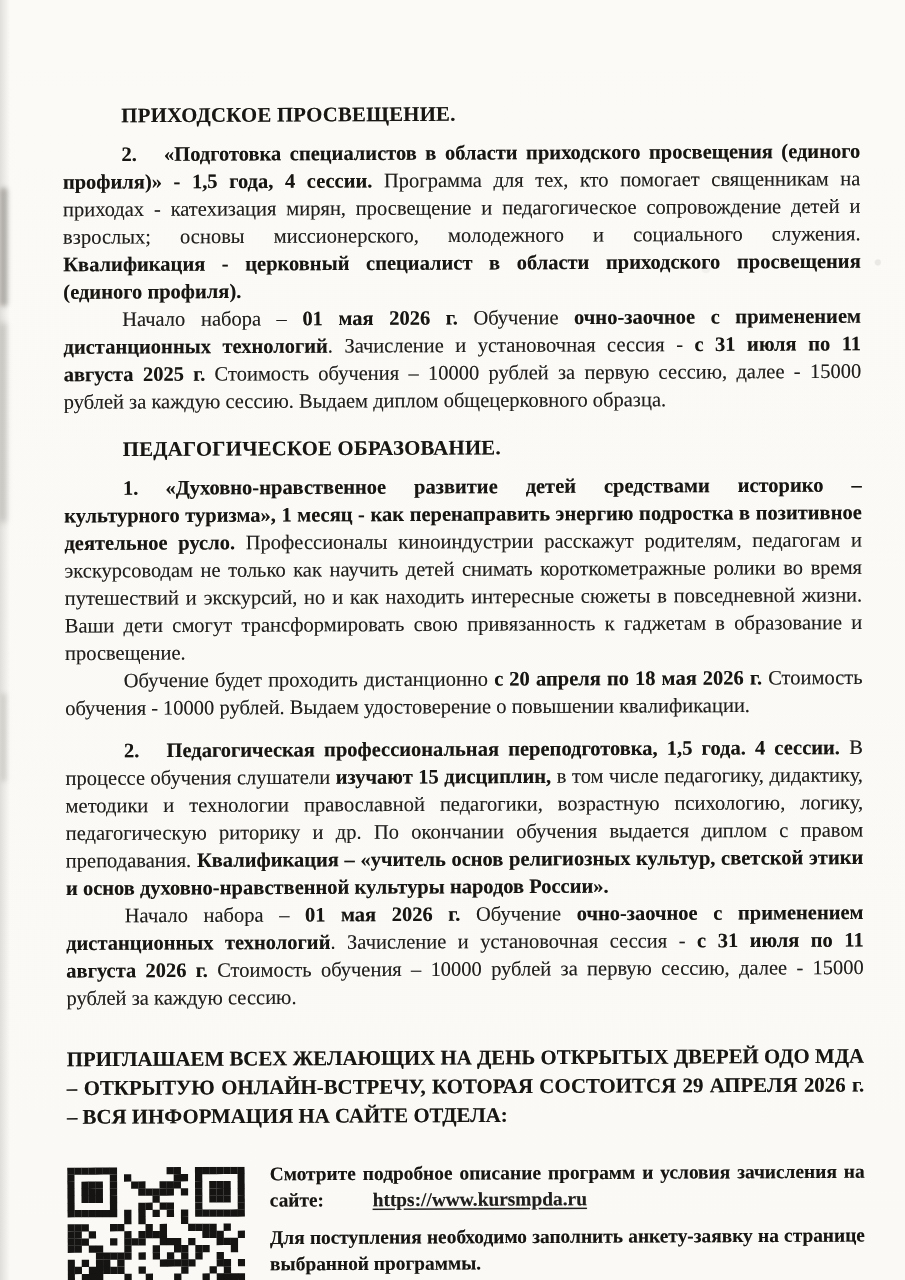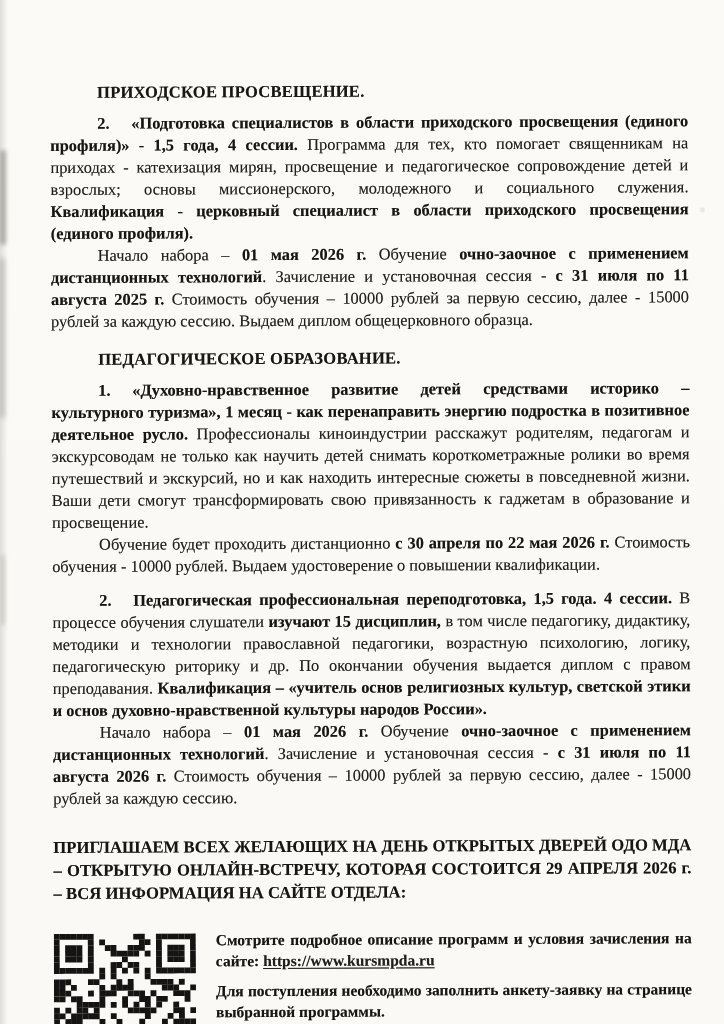--- a/index.html
+++ b/index.html
@@ -52,20 +52,21 @@
   .num {
     display: inline-block;
     width: 34px;
     text-indent: 0;
   }
   .link {
     color: inherit;
     text-decoration: underline;
     text-underline-offset: 2px;
     cursor: pointer;
+    margin-left: 35px;
   }
   .invite {
     margin: 26px 0 0 0;
     font-weight: 700;
     text-align: justify;
     font-size: 16.7px;
     line-height: 23px;
     color: #171613;
   }
   .qr-row {
@@ -133,21 +134,21 @@
     <h2 class="sect-h">ПРИХОДСКОЕ ПРОСВЕЩЕНИЕ.</h2>
 
     <p class="para ind"><span class="b num">2.</span><span class="b">«Подготовка специалистов в области приходского просвещения (единого профиля)» - 1,5 года, 4 сессии. </span><span>Программа для тех, кто помогает священникам на приходах - катехизация мирян, просвещение и педагогическое сопровождение детей и взрослых; основы миссионерского, молодежного и социального служения. </span><span class="b">Квалификация - церковный специалист в области приходского просвещения (единого профиля).</span></p>
 
     <p class="para ind"><span>Начало набора – </span><span class="b">01 мая 2026 г. </span><span>Обучение </span><span class="b">очно-заочное с применением дистанционных технологий</span><span>. Зачисление и установочная сессия - </span><span class="b">с 31 июля по 11 августа 2025 г. </span><span>Стоимость обучения – 10000 рублей за первую сессию, далее - 15000 рублей за каждую сессию. Выдаем диплом общецерковного образца.</span></p>
 
     <h2 class="sect-h second">ПЕДАГОГИЧЕСКОЕ ОБРАЗОВАНИЕ.</h2>
 
     <p class="para ind"><span class="b num">1.</span><span class="b">«Духовно-нравственное развитие детей средствами историко – культурного туризма», 1 месяц - как перенаправить энергию подростка в позитивное деятельное русло. </span><span>Профессионалы киноиндустрии расскажут родителям, педагогам и экскурсоводам не только как научить детей снимать короткометражные ролики во время путешествий и экскурсий, но и как находить интересные сюжеты в повседневной жизни. Ваши дети смогут трансформировать свою привязанность к гаджетам в образование и просвещение.</span></p>
 
-    <p class="para ind"><span>Обучение будет проходить дистанционно </span><span class="b">с 30 апреля по 22 мая 2026 г. </span><span>Стоимость обучения - 10000 рублей. Выдаем удостоверение о повышении квалификации.</span></p>
+    <p class="para ind"><span>Обучение будет проходить дистанционно </span><span class="b">с 20 апреля по 18 мая 2026 г. </span><span>Стоимость обучения - 10000 рублей. Выдаем удостоверение о повышении квалификации.</span></p>
 
     <p class="para ind gap"><span class="b num">2.</span><span class="b">Педагогическая профессиональная переподготовка, 1,5 года. 4 сессии. </span><span>В процессе обучения слушатели </span><span class="b">изучают 15 дисциплин, </span><span>в том числе педагогику, дидактику, методики и технологии православной педагогики, возрастную психологию, логику, педагогическую риторику и др. По окончании обучения выдается диплом с правом преподавания. </span><span class="b">Квалификация – «учитель основ религиозных культур, светской этики и основ духовно-нравственной культуры народов России».</span></p>
 
     <p class="para ind"><span>Начало набора – </span><span class="b">01 мая 2026 г. </span><span>Обучение </span><span class="b">очно-заочное с применением дистанционных технологий</span><span>. Зачисление и установочная сессия - </span><span class="b">с 31 июля по 11 августа 2026 г. </span><span>Стоимость обучения – 10000 рублей за первую сессию, далее - 15000 рублей за каждую сессию.</span></p>
 
     <p class="invite"><span class="b">ПРИГЛАШАЕМ ВСЕХ ЖЕЛАЮЩИХ НА ДЕНЬ ОТКРЫТЫХ ДВЕРЕЙ ОДО МДА – ОТКРЫТУЮ ОНЛАЙН-ВСТРЕЧУ, КОТОРАЯ СОСТОИТСЯ 29 АПРЕЛЯ 2026 г. – ВСЯ ИНФОРМАЦИЯ НА САЙТЕ ОТДЕЛА:</span></p>
 
     <div class="qr-row">
       <svg id="qr-svg" class="qr-box" viewBox="0 0 142 142">
           <g fill="#151413">

